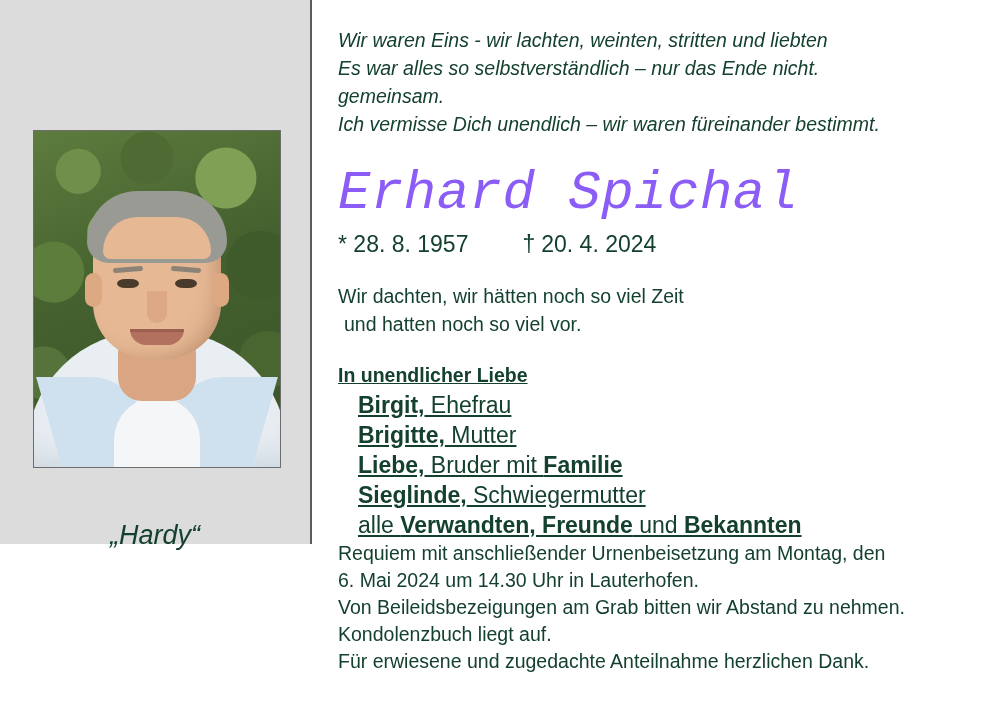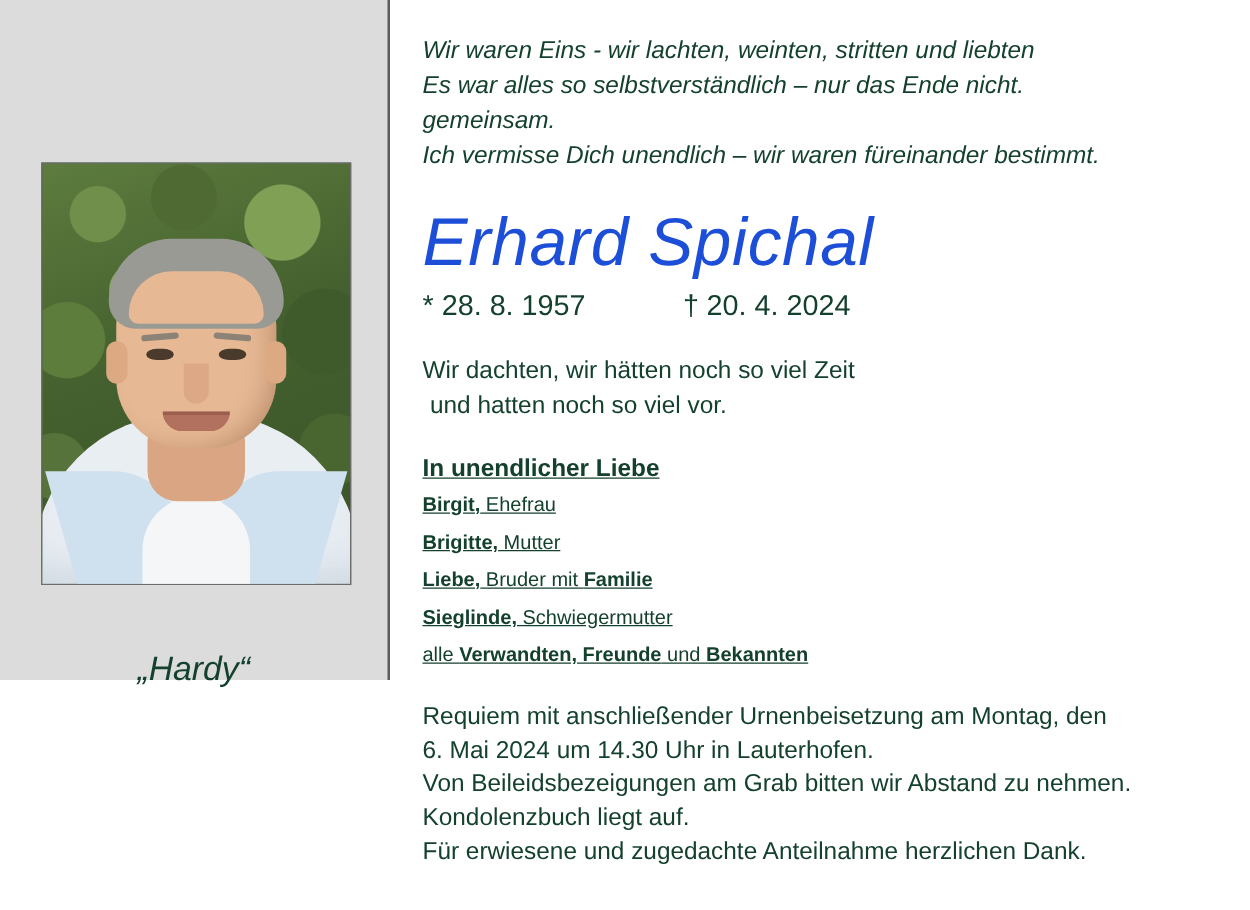--- a/index.html
+++ b/index.html
@@ -214,56 +214,57 @@
     line-height: 28px;
     color: #14402e;
     white-space: nowrap;
     font-style: italic;
   }
   .name {
     margin-top: 28px;
     font-size: 54px;
     font-style: italic;
     letter-spacing: 0.5px;
-    color: #1d4ed8;
+    color: #8b5cf6;
     line-height: 1.05;
     white-space: nowrap;
+    font-family: Liberation Mono, monospace;
   }
   .dates {
     margin-top: 8px;
     font-size: 23px;
     color: #14402e;
     display: flex;
-    gap: 78px;
+    gap: 54px;
   }
   .dates .cross { margin-right: 6px; }
   .block-thoughts {
     margin-top: 24px;
   }
   .block-thoughts .line {
     font-size: 19.5px;
     line-height: 28px;
   }
   .block-thoughts .line.indent { padding-left: 6px; }
   .family {
     margin-top: 22px;
     text-decoration: underline;
   }
   .family .heading {
     font-size: 19.5px;
     font-weight: bold;
     line-height: 30px;
   }
   .family .row {
-    font-size: 16px;
+    font-size: 23px;
     line-height: 30px;
+    margin-left: 20px;
   }
   .family .row b { font-weight: bold; }
   .closing {
-    margin-top: 20px;
   }
   .closing .line {
     font-size: 19.5px;
     line-height: 27px;
     white-space: nowrap;
   }
 </style>
 </head>
 <body>
 

